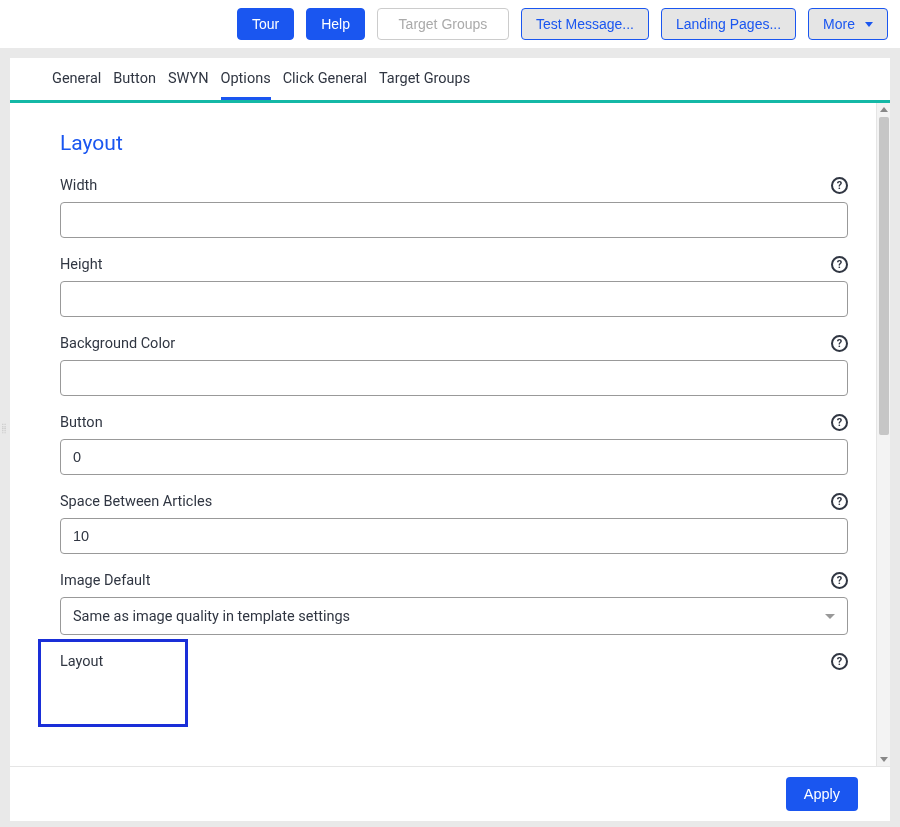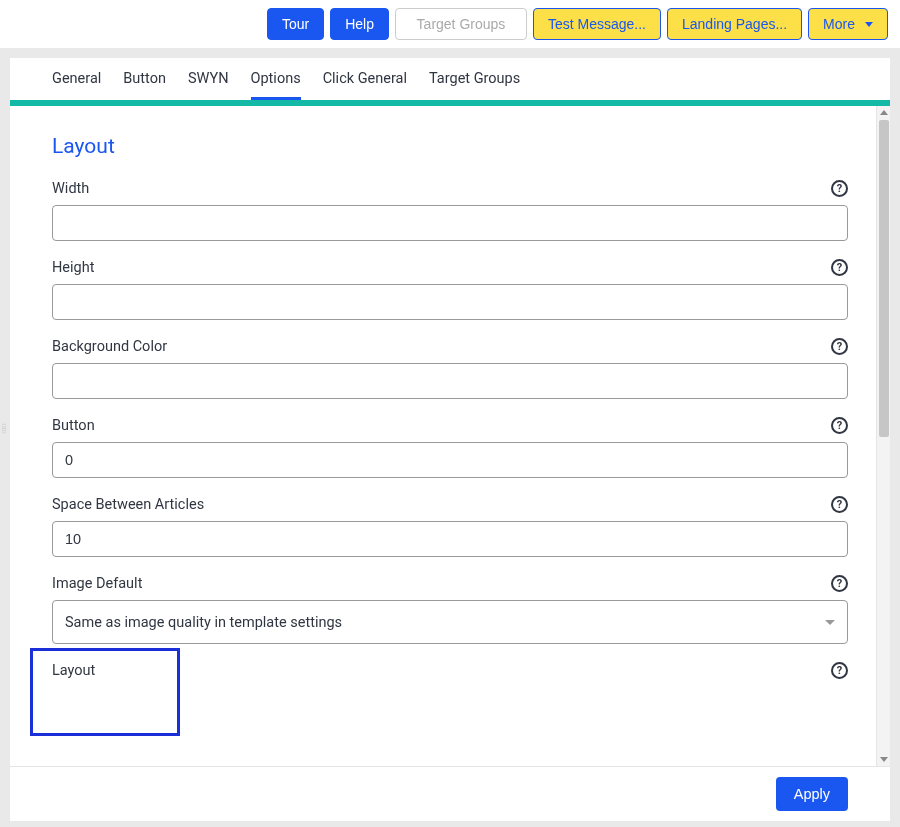--- a/index.html
+++ b/index.html
@@ -9,21 +9,21 @@
     }
     body {
       font-family: -apple-system, BlinkMacSystemFont, "Segoe UI", Roboto, Helvetica, Arial, sans-serif;
       background: #fff;
       width: 900px;
       height: 827px;
       overflow: hidden;
     }
     .toolbar {
       display: flex;
-      gap: 6px;
+      gap: 12px;
       padding: 8px 12px;
       justify-content: flex-end;
       background: #fff;
     }
     .btn {
       padding: 7px 14px;
       border-radius: 4px;
       font-size: 14px;
       cursor: pointer;
       border: 1px solid transparent;
@@ -31,21 +31,21 @@
       align-items: center;
       gap: 6px;
       white-space: nowrap;
     }
     .btn-primary {
       background: #1a56f0;
       color: #fff;
       border-color: #1a56f0;
     }
     .btn-outline-blue {
-      background: #fde047;
+      background: #e5e5e5;
       color: #1a56f0;
       border-color: #1a56f0;
     }
     .btn-outline-gray {
       background: #fff;
       color: #aaa;
       border-color: #ccc;
     }
     .chevron-down {
       width: 0;
@@ -61,23 +61,23 @@
       height: 783px;
     }
     .panel {
       background: #fff;
       height: 100%;
       display: flex;
       flex-direction: column;
     }
     .tabs {
       display: flex;
-      gap: 22px;
+      gap: 12px;
       padding: 12px 42px 0 42px;
-      border-bottom: 6px solid #14b8a6;
+      border-bottom: 3px solid #14b8a6;
       font-size: 14.5px;
     }
     .tab {
       color: #303642;
       padding-bottom: 10px;
       cursor: pointer;
       border-bottom: 3px solid transparent;
     }
     .tab.active {
       border-bottom-color: #1a56f0;
@@ -85,20 +85,21 @@
     }
     .content-wrapper {
       position: relative;
       flex: 1;
       overflow: hidden;
     }
     .content {
       padding: 28px 42px 20px 42px;
       overflow-y: auto;
       height: 100%;
+      margin-left: 8px;
     }
     .scrollbar-track {
       position: absolute;
       right: 0;
       top: 0;
       bottom: 0;
       width: 14px;
       background: #f3f3f3;
       border-left: 1px solid #e5e5e5;
     }
@@ -171,21 +172,21 @@
       height: 36px;
     }
     .select-input {
       width: 100%;
       border: 1px solid #999;
       border-radius: 4px;
       padding: 8px 12px;
       font-size: 14.5px;
       color: #303642;
       background: #fff;
-      height: 44px;
+      height: 38px;
       display: flex;
       align-items: center;
       justify-content: space-between;
       cursor: pointer;
     }
     .select-caret {
       width: 0;
       height: 0;
       border-left: 5px solid transparent;
       border-right: 5px solid transparent;
@@ -200,21 +201,21 @@
       position: absolute;
       left: 1px;
       top: 426px;
       color: #ccc;
       font-size: 8px;
       line-height: 4px;
       letter-spacing: 1px;
     }
     .footer {
       border-top: 1px solid #e5e5e5;
-      padding: 10px 42px;
+      padding: 10px 32px;
       display: flex;
       justify-content: flex-end;
     }
     .apply-btn {
       background: #1a56f0;
       color: #fff;
       border: none;
       padding: 9px 18px;
       border-radius: 4px;
       font-size: 14.5px;

